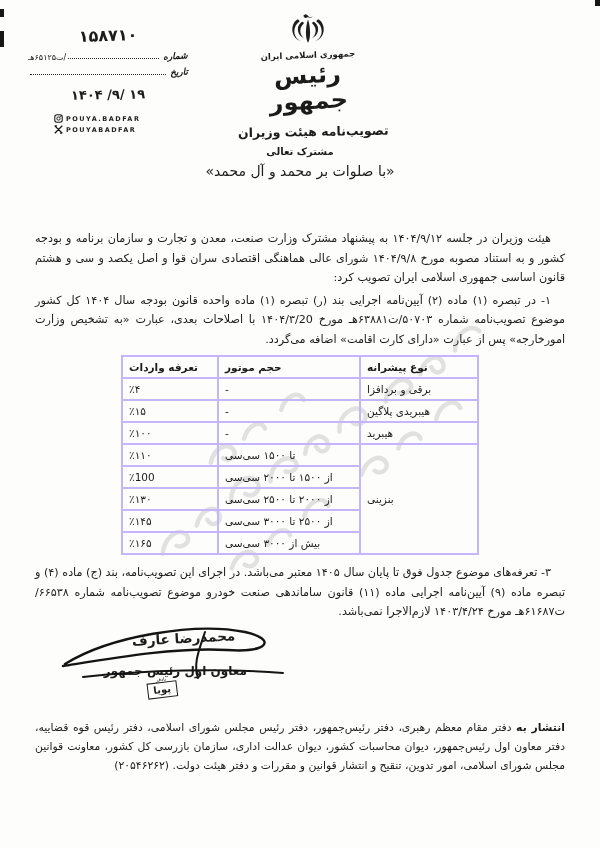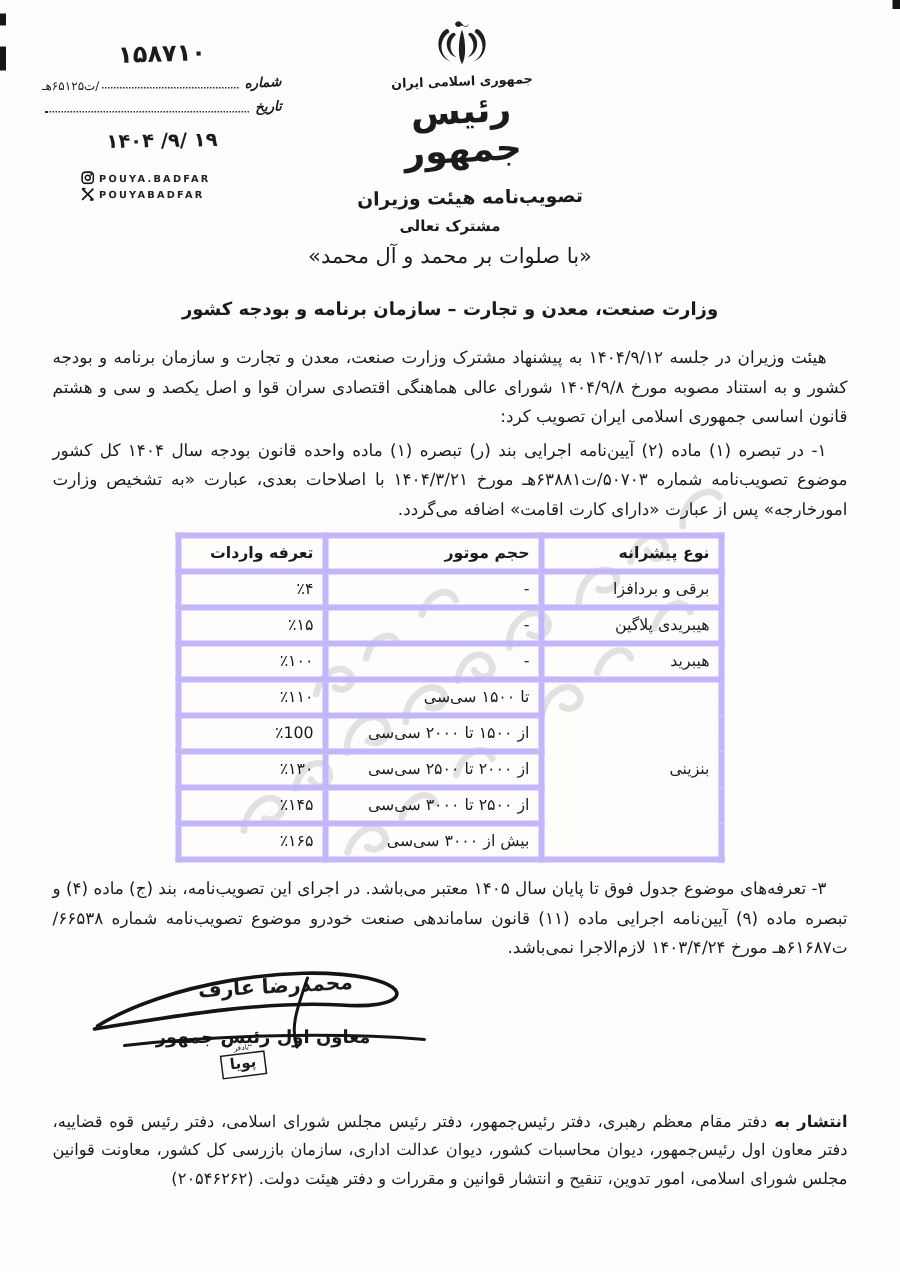--- a/index.html
+++ b/index.html
@@ -32,21 +32,21 @@
   .besmeh{position:absolute;top:146px;left:0;width:100%;text-align:center;font-size:10px;font-weight:bold;z-index:2;}
   .salawat{position:absolute;top:163px;left:0;width:100%;text-align:center;font-size:14px;z-index:2;}
   .addressee{position:absolute;top:199px;left:0;width:100%;text-align:center;font-size:12px;font-weight:bold;z-index:2;}
 
   
   .content{position:absolute;top:229px;left:35px;width:530px;direction:rtl;z-index:2;}
   .para{font-size:11.2px;line-height:19.5px;text-align:justify;margin:0 0 3px 0;}
   .para.indent{text-indent:14px;}
 
   table.tariff{border-collapse:collapse;margin:6px auto 8px auto;direction:rtl;}
-  table.tariff th,table.tariff td{border:4px solid #c4b5fd;font-size:10.5px;text-align:right;
+  table.tariff th,table.tariff td{border:2px solid #c4b5fd;font-size:10.5px;text-align:left;
       padding:2.5px 6px;height:15px;}
   table.tariff th{font-weight:bold;}
   .col-type{width:104px;} .col-engine{width:128px;} .col-tariff{width:82px;}
   .ltrcell{direction:ltr;unicode-bidi:isolate;}
 
   
   .sigblock{position:relative;height:86px;margin-top:4px;}
   .sig-name{position:absolute;top:4px;right:330px;font-size:13.5px;font-weight:bold;
             transform:rotate(-3deg);white-space:nowrap;}
   .sig-title{position:absolute;top:38px;right:318px;font-size:12px;font-weight:bold;white-space:nowrap;}
@@ -122,25 +122,24 @@
         <path d="M27 10 c7.4 5 7.6 16.6 -1.4 20.8 c10.6 -2.8 11.8 -17.4 4.2 -22.6 c-1.6 -1 -2.6 -0.2 -2.8 1.8 z"></path>
       </g>
     </svg>
     <div class="lh-republic">جمهوری اسلامی ایران</div>
     <div class="lh-president">رئیس جمهور</div>
     <div class="lh-doctype">تصویب‌نامه هیئت وزیران</div>
   </div>
 
   <div class="besmeh">مشترک تعالی</div>
   <div class="salawat">«با صلوات بر محمد و آل محمد»</div>
-  <div class="addressee">وزارت صنعت، معدن و تجارت – سازمان برنامه و بودجه کشور</div>
 
   <div class="content">
     <p class="para indent">هیئت وزیران در جلسه ۱۴۰۴/۹/۱۲ به پیشنهاد مشترک وزارت صنعت، معدن و تجارت و سازمان برنامه و بودجه کشور و به استناد مصوبه مورخ ۱۴۰۴/۹/۸ شورای عالی هماهنگی اقتصادی سران قوا و اصل یکصد و سی و هشتم قانون اساسی جمهوری اسلامی ایران تصویب کرد:</p>
-    <p class="para indent">۱- در تبصره (۱) ماده (۲) آیین‌نامه اجرایی بند (ر) تبصره (۱) ماده واحده قانون بودجه سال ۱۴۰۴ کل کشور موضوع تصویب‌نامه شماره ۵۰۷۰۳/ت۶۳۸۸۱هـ مورخ ۱۴۰۴/۳/۲۱ با اصلاحات بعدی، عبارت «به تشخیص وزارت امورخارجه» پس از عبارت «دارای کارت اقامت» اضافه می‌گردد.</p>
+    <p class="para indent">۱- در تبصره (۱) ماده (۲) آیین‌نامه اجرایی بند (ر) تبصره (۱) ماده واحده قانون بودجه سال ۱۴۰۴ کل کشور موضوع تصویب‌نامه شماره ۵۰۷۰۳/ت۶۳۸۸۱هـ مورخ ۱۴۰۴/۳/20 با اصلاحات بعدی، عبارت «به تشخیص وزارت امورخارجه» پس از عبارت «دارای کارت اقامت» اضافه می‌گردد.</p>
 
     <table class="tariff" dir="rtl">
       <thead>
         <tr>
           <th class="col-type">نوع پیشرانه</th>
           <th class="col-engine">حجم موتور</th>
           <th class="col-tariff">تعرفه واردات</th>
         </tr>
       </thead>
       <tbody>

